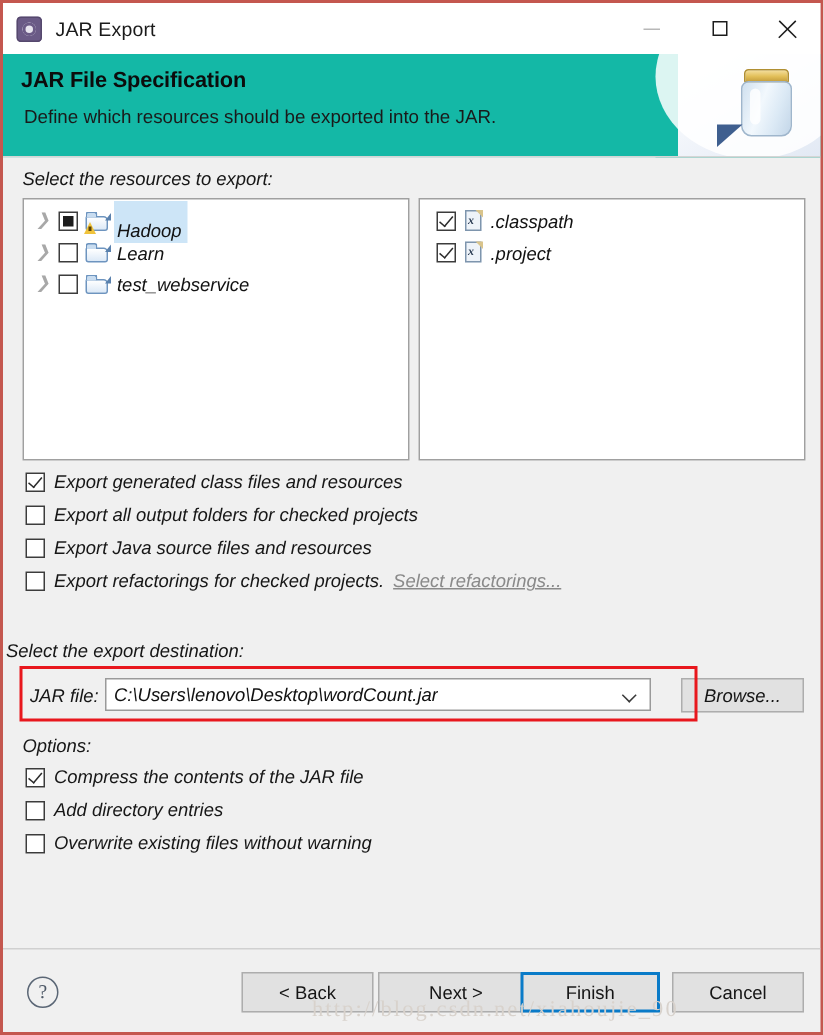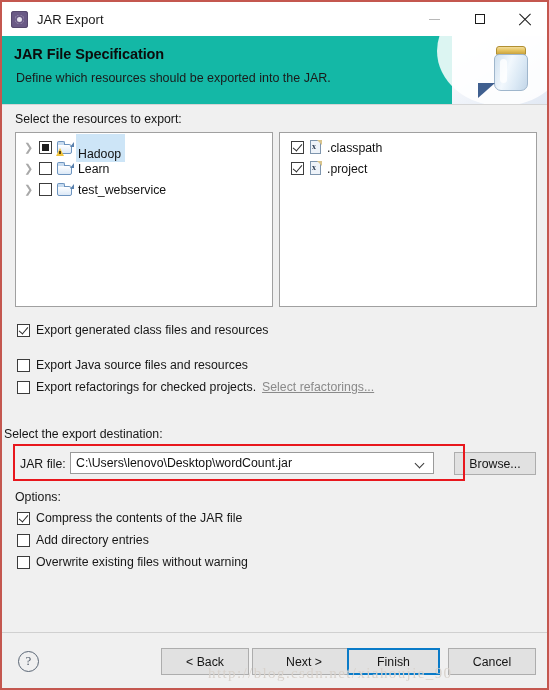--- a/index.html
+++ b/index.html
@@ -169,20 +169,21 @@
     border-bottom: 15px solid transparent;
   }
 
   
   .content {
     position: absolute;
     left: 0; top: 103px;
     width: 435px;
     bottom: 0;
     background: #f0f0f0;
+    font-style: italic;
   }
   .lbl {
     position: absolute;
     font-size: 12.3px;
     color: #161616;
     white-space: nowrap;
   }
 
   .tree-panel {
     position: absolute;
@@ -531,23 +532,27 @@
         <span class="cb checked"></span>
         <span class="file-icon">
           <span class="pg"></span>
             <span class="fold"></span>
             <span class="x">x</span>
         </span>
         <span class="tree-label">.project</span>
       </div>
     </div>
 
-    <div class="opt-row" style="left:15px; top:218px;">
+    <div class="opt-row" style="left:15px; top:209px;">
       <span class="cb checked"></span>
       <span class="opt-label">Export generated class files and resources</span>
+    </div>
+    <div class="opt-row" style="left:15px; top:231px;">
+      <span class="cb"></span>
+      <span class="opt-label">Export all output folders for checked projects</span>
     </div>
     <div class="opt-row" style="left:15px; top:253px;">
       <span class="cb"></span>
       <span class="opt-label">Export Java source files and resources</span>
     </div>
     <div class="opt-row" style="left:15px; top:275px;">
       <span class="cb"></span>
       <span class="opt-label">Export refactorings for checked projects.</span>
       <span class="link-disabled">Select refactorings...</span>
     </div>

